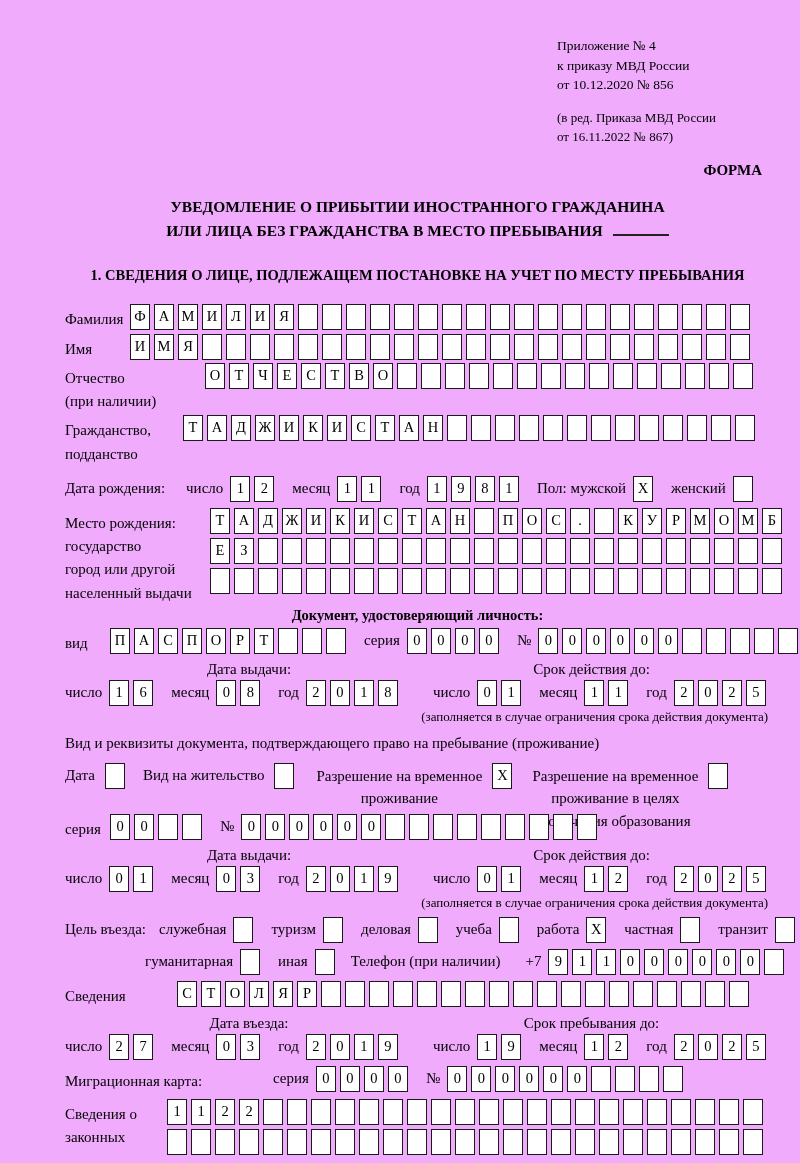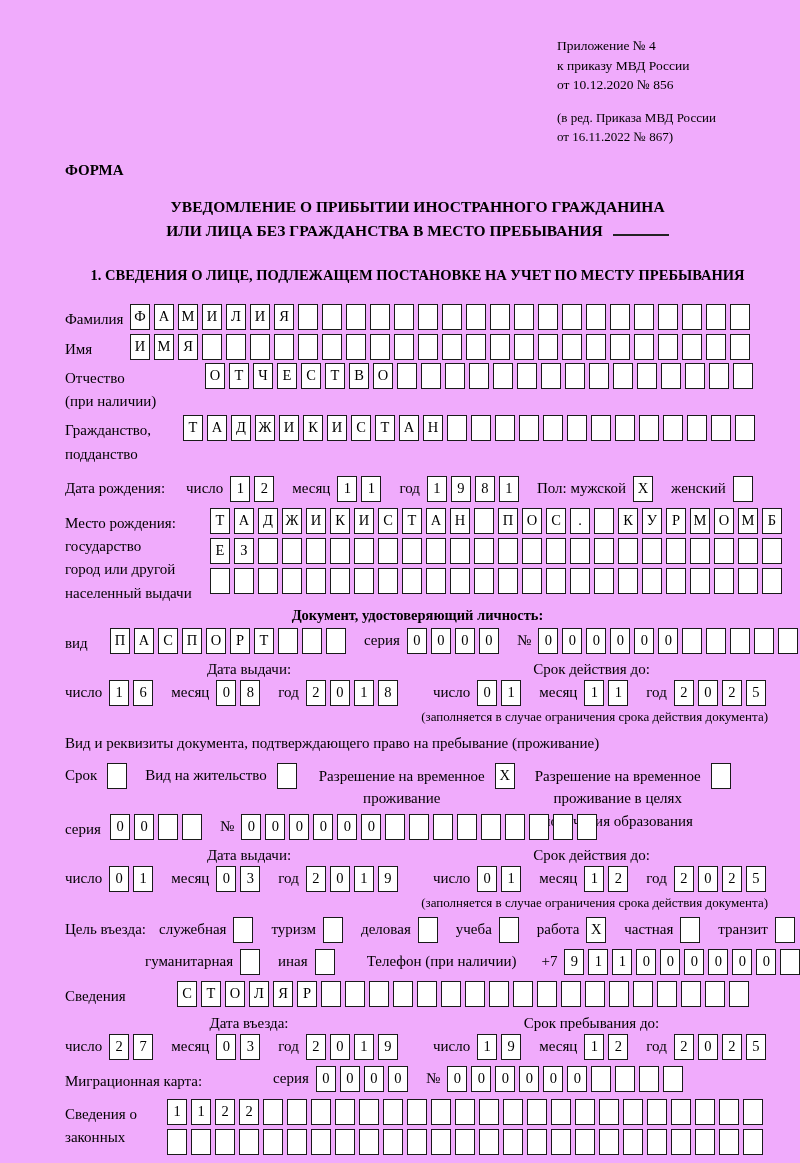--- a/index.html
+++ b/index.html
@@ -4,21 +4,21 @@
 <style>
   * { margin:0; padding:0; box-sizing:border-box; }
   html,body { background:#888; }
   .page {
     width:800px; height:1163px; margin:0 auto; background:#f0abfc; color:#000;
     font-family:"Liberation Serif","DejaVu Serif",serif;
     padding:36px 10px 20px 65px; overflow:hidden; position:relative;
   }
   .appendix { margin-left:492px; font-size:13.5px; line-height:1.45; }
   .appendix .edition { margin-top:14px; font-size:13px; }
-  .forma { padding-right:28px; font-weight:bold; font-size:15px; margin-top:16px; }
+  .forma { text-align:right; padding-right:28px; font-weight:bold; font-size:15px; margin-top:16px; }
   .title { text-align:center; font-weight:bold; font-size:15.5px; margin-top:16px; line-height:1.55; padding-right:20px; }
   .blank { display:inline-block; width:56px; border-bottom:2px solid #222; margin-left:10px; vertical-align:baseline; }
   .sec-head { font-weight:bold; font-size:14.5px; margin-top:24px; margin-bottom:20px; text-align:center; padding-right:20px; }
 
   .row { display:flex; align-items:flex-start; margin-bottom:2px; font-size:15px; }
   .lbl { flex:none; padding-top:4px; line-height:1.55; }
   .w65{width:65px;} .w140{width:140px;} .w118{width:118px;} .w145{width:145px;}
   .w45{width:45px;} .w110{width:112px;} .w185{width:190px;} .w100{width:102px;}
   .cells { display:flex; flex:none; }
   .cell {
@@ -396,21 +396,21 @@
           <span class="cell">5</span>
         </span>
     </span>
   </div>
   <div class="note">(заполняется в случае ограничения срока действия документа)</div>
 
   <div class="plain">Вид и реквизиты документа, подтверждающего право на пребывание (проживание)</div>
 
   <div class="opts">
     <span class="opt">
-      <span class="ol">Срок</span>
+      <span class="ol">Дата</span>
       <span class="cells">
           <span class="cell"></span>
         </span>
     </span>
     <span class="opt" style="margin-left:14px;">
       <span class="ol">Вид на жительство</span>
       <span class="cells">
           <span class="cell"></span>
         </span>
     </span>
@@ -543,21 +543,21 @@
 
   <div class="row mt6" style="margin-left:80px;">
     <span class="dt first">гуманитарная</span>
     <span class="cells">
         <span class="cell"></span>
       </span>
     <span class="dt">иная</span>
     <span class="cells">
         <span class="cell"></span>
       </span>
-    <span class="dt" style="margin-left:28px;">Телефон (при наличии)</span>
+    <span class="dt" style="margin-left:12px;">Телефон (при наличии)</span>
     <span class="dt" style="margin-left:18px;">+7</span>
     <span class="cells">
         <span class="cell">9</span>
         <span class="cell">1</span>
         <span class="cell">1</span>
         <span class="cell">0</span>
         <span class="cell">0</span>
         <span class="cell">0</span>
         <span class="cell">0</span>
         <span class="cell">0</span>

